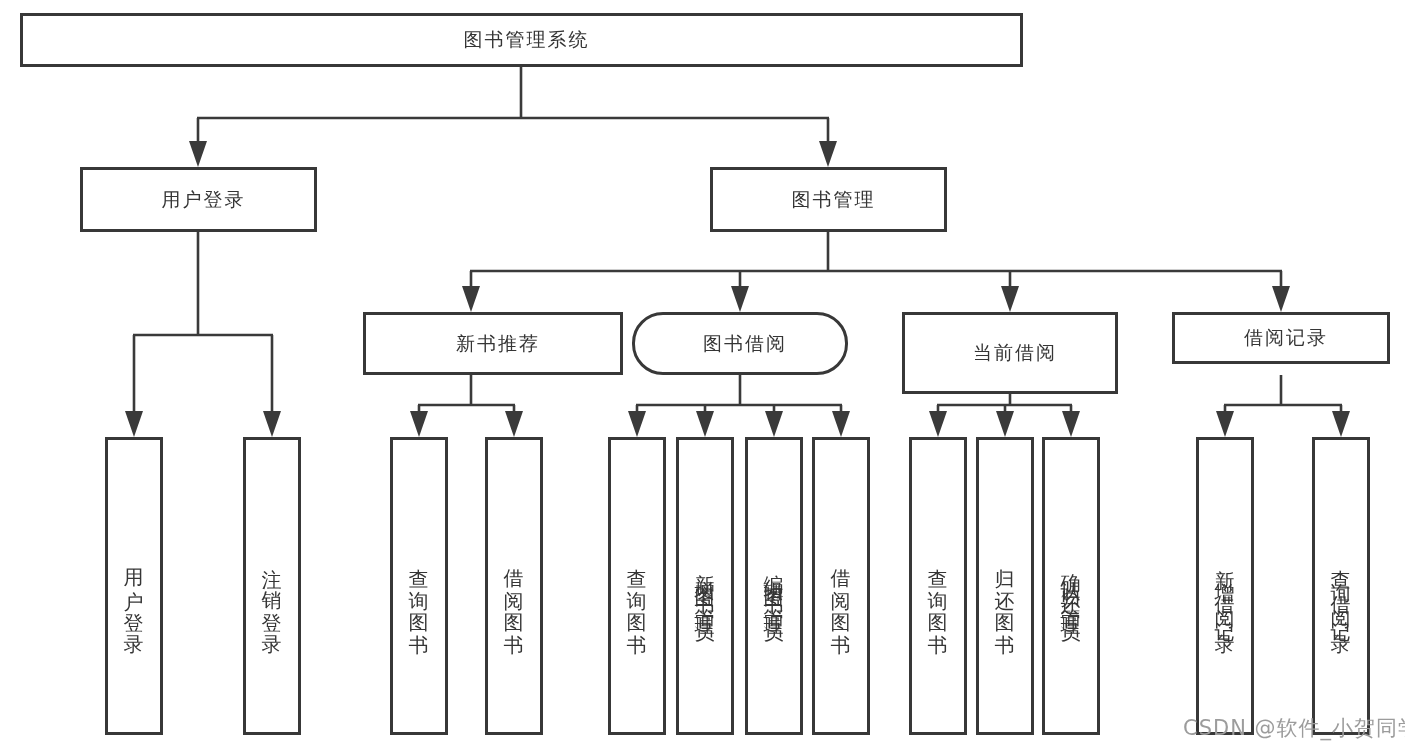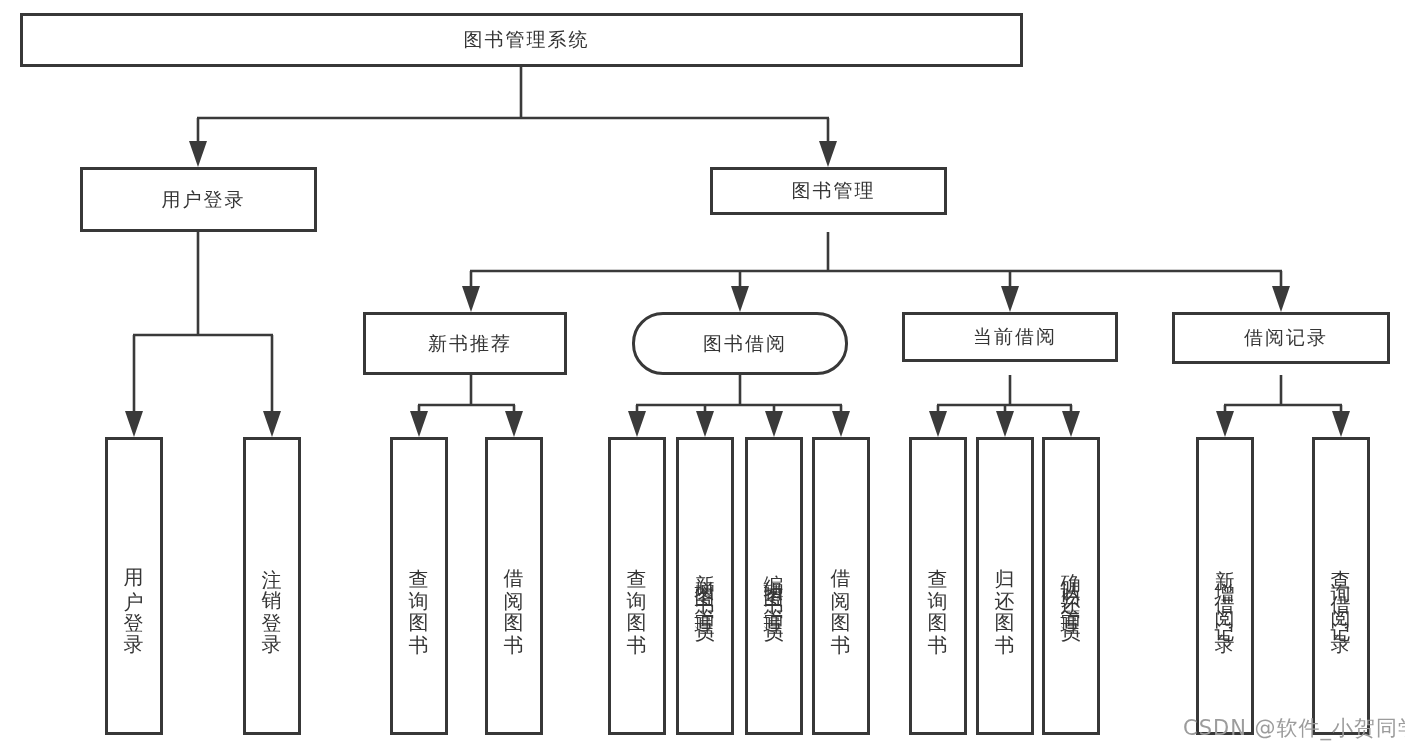--- a/index.html
+++ b/index.html
@@ -152,31 +152,31 @@
     </g>
   </svg>
 
   <div class="node hnode" style="left:20px; top:13px; width:1003px; height:54px;">
     <span>图书管理系统</span>
   </div>
 
   <div class="node hnode" style="left:80px; top:167px; width:237px; height:65px;">
     <span>用户登录</span>
   </div>
-  <div class="node hnode" style="left:710px; top:167px; width:237px; height:48px;">
+  <div class="node hnode" style="left:710px; top:167px; width:237px; height:65px;">
     <span>图书管理</span>
   </div>
 
-  <div class="node hnode" style="left:363px; top:312px; width:204px; height:63px;text-align:right;">
+  <div class="node hnode" style="left:363px; top:312px; width:260px; height:63px;text-align:right;">
     <span>新书推荐</span>
   </div>
   <div class="node hnode" style="left:632px; top:312px; width:216px; height:63px;border-radius:31px;">
     <span>图书借阅</span>
   </div>
-  <div class="node hnode" style="left:902px; top:312px; width:216px; height:50px;text-align:center;">
+  <div class="node hnode" style="left:902px; top:312px; width:216px; height:82px;text-align:center;">
     <span>当前借阅</span>
   </div>
   <div class="node hnode" style="left:1172px; top:312px; width:218px; height:52px;">
     <span>借阅记录</span>
   </div>
 
   <div class="node vnode" style="left:105px; top:437px;">
     <span class="vtext sp-lg">用户登录</span>
   </div>
   <div class="node vnode" style="left:243px; top:437px;">

